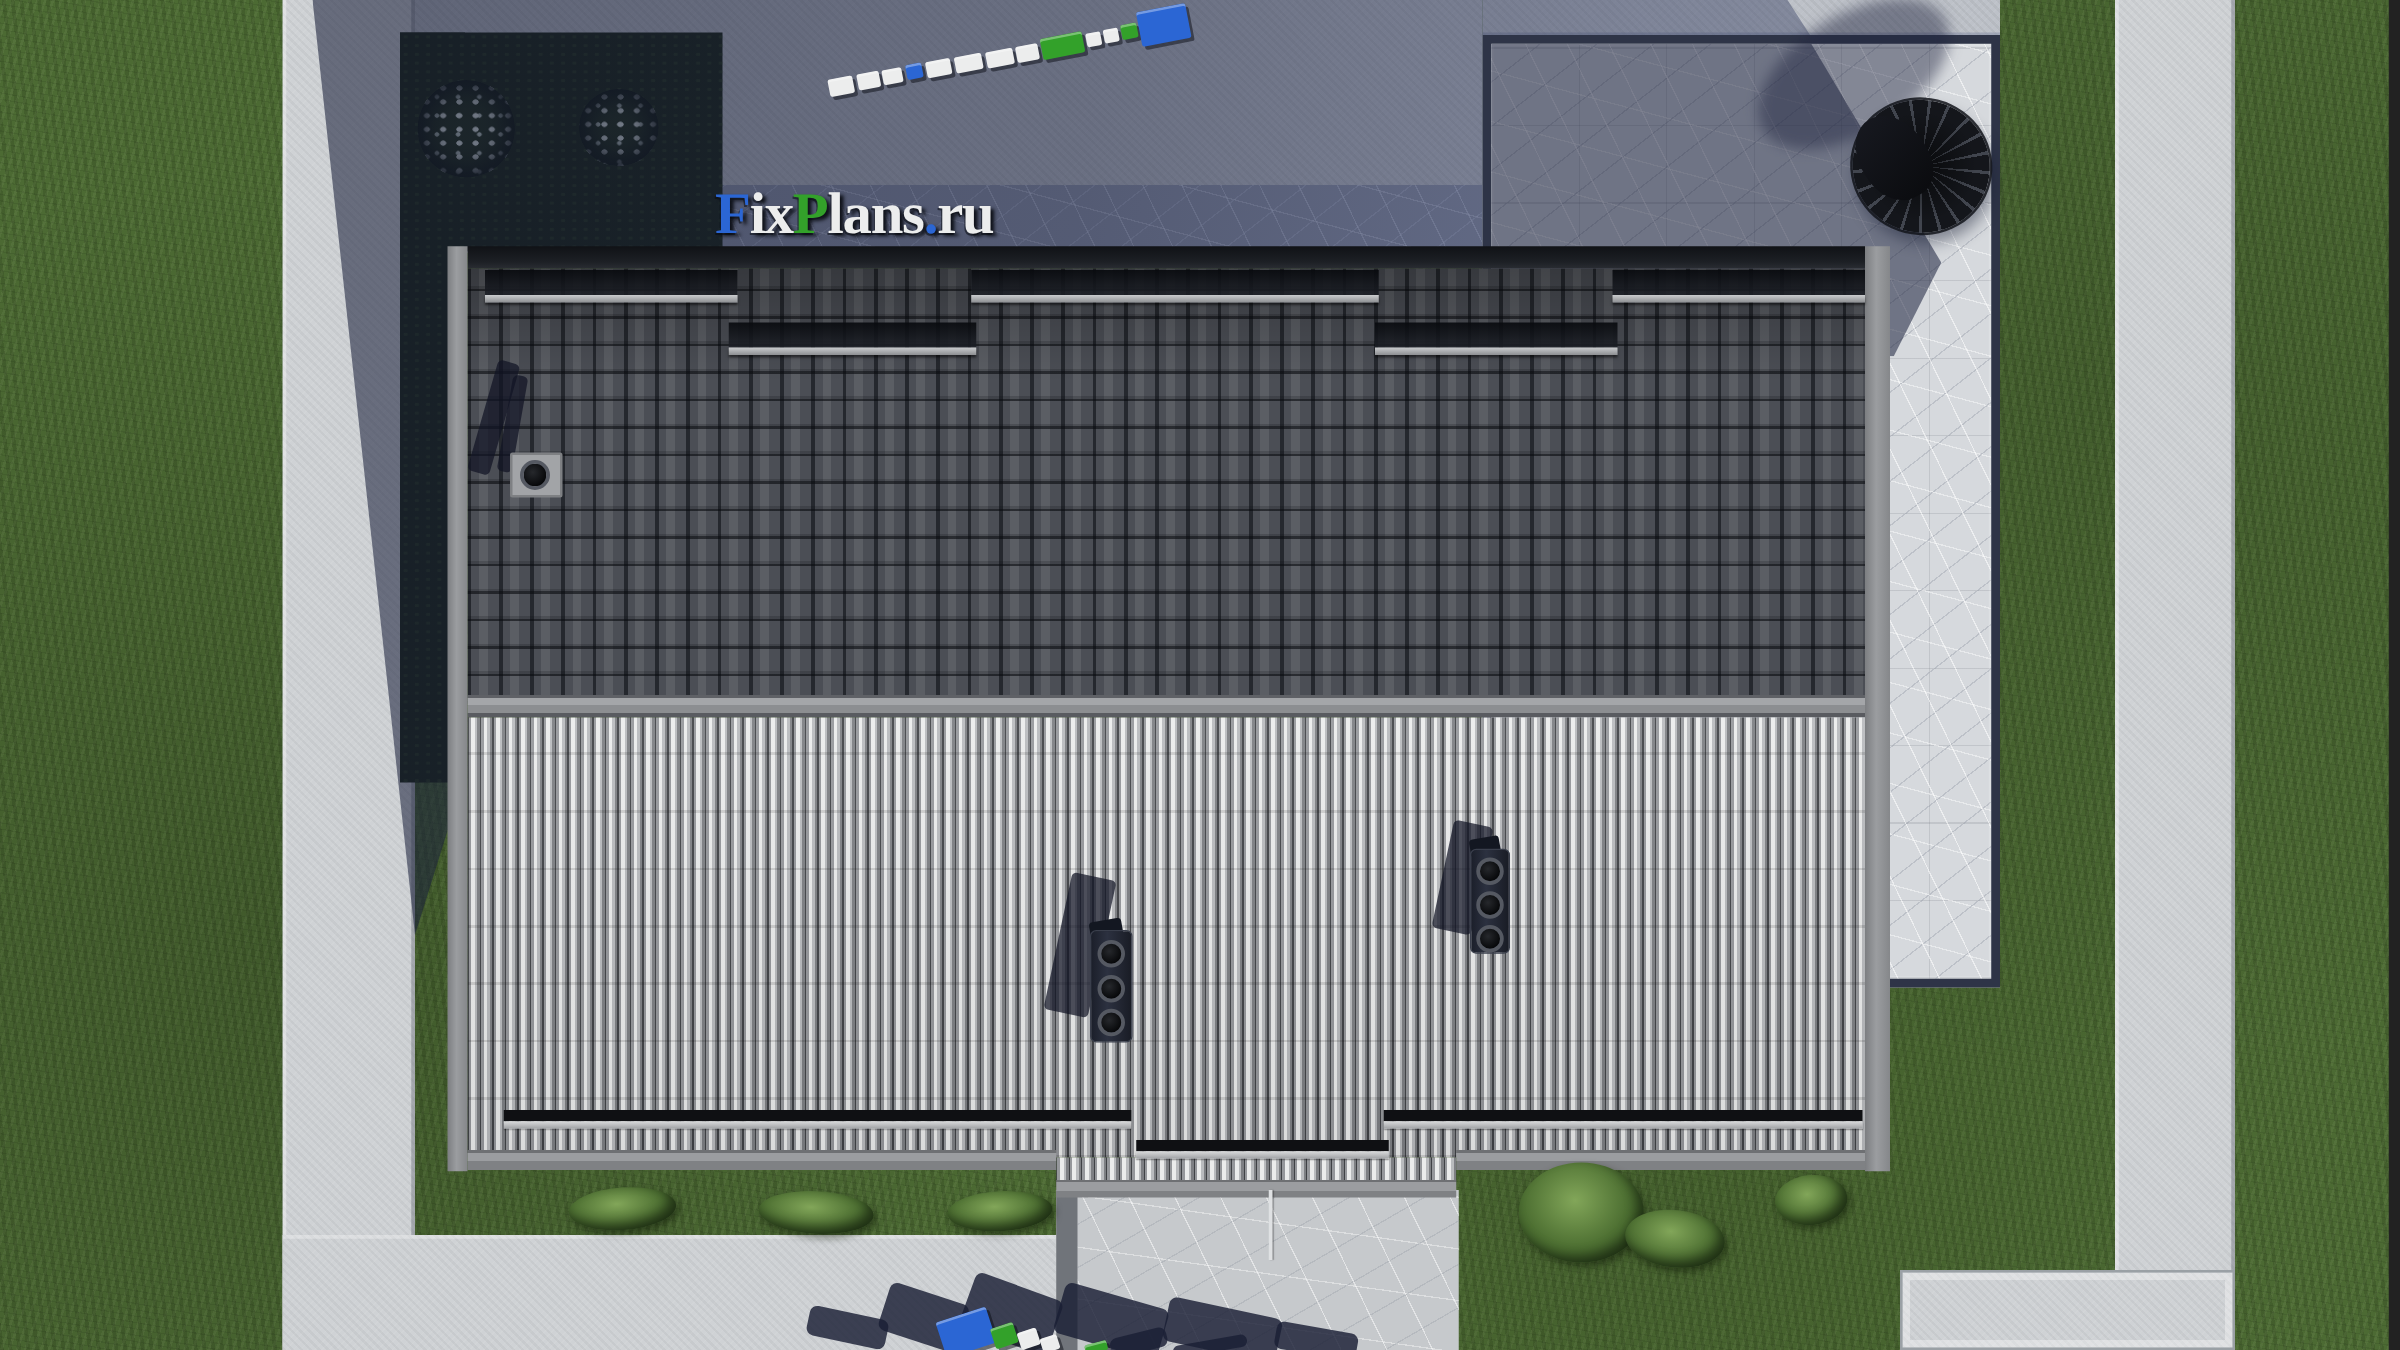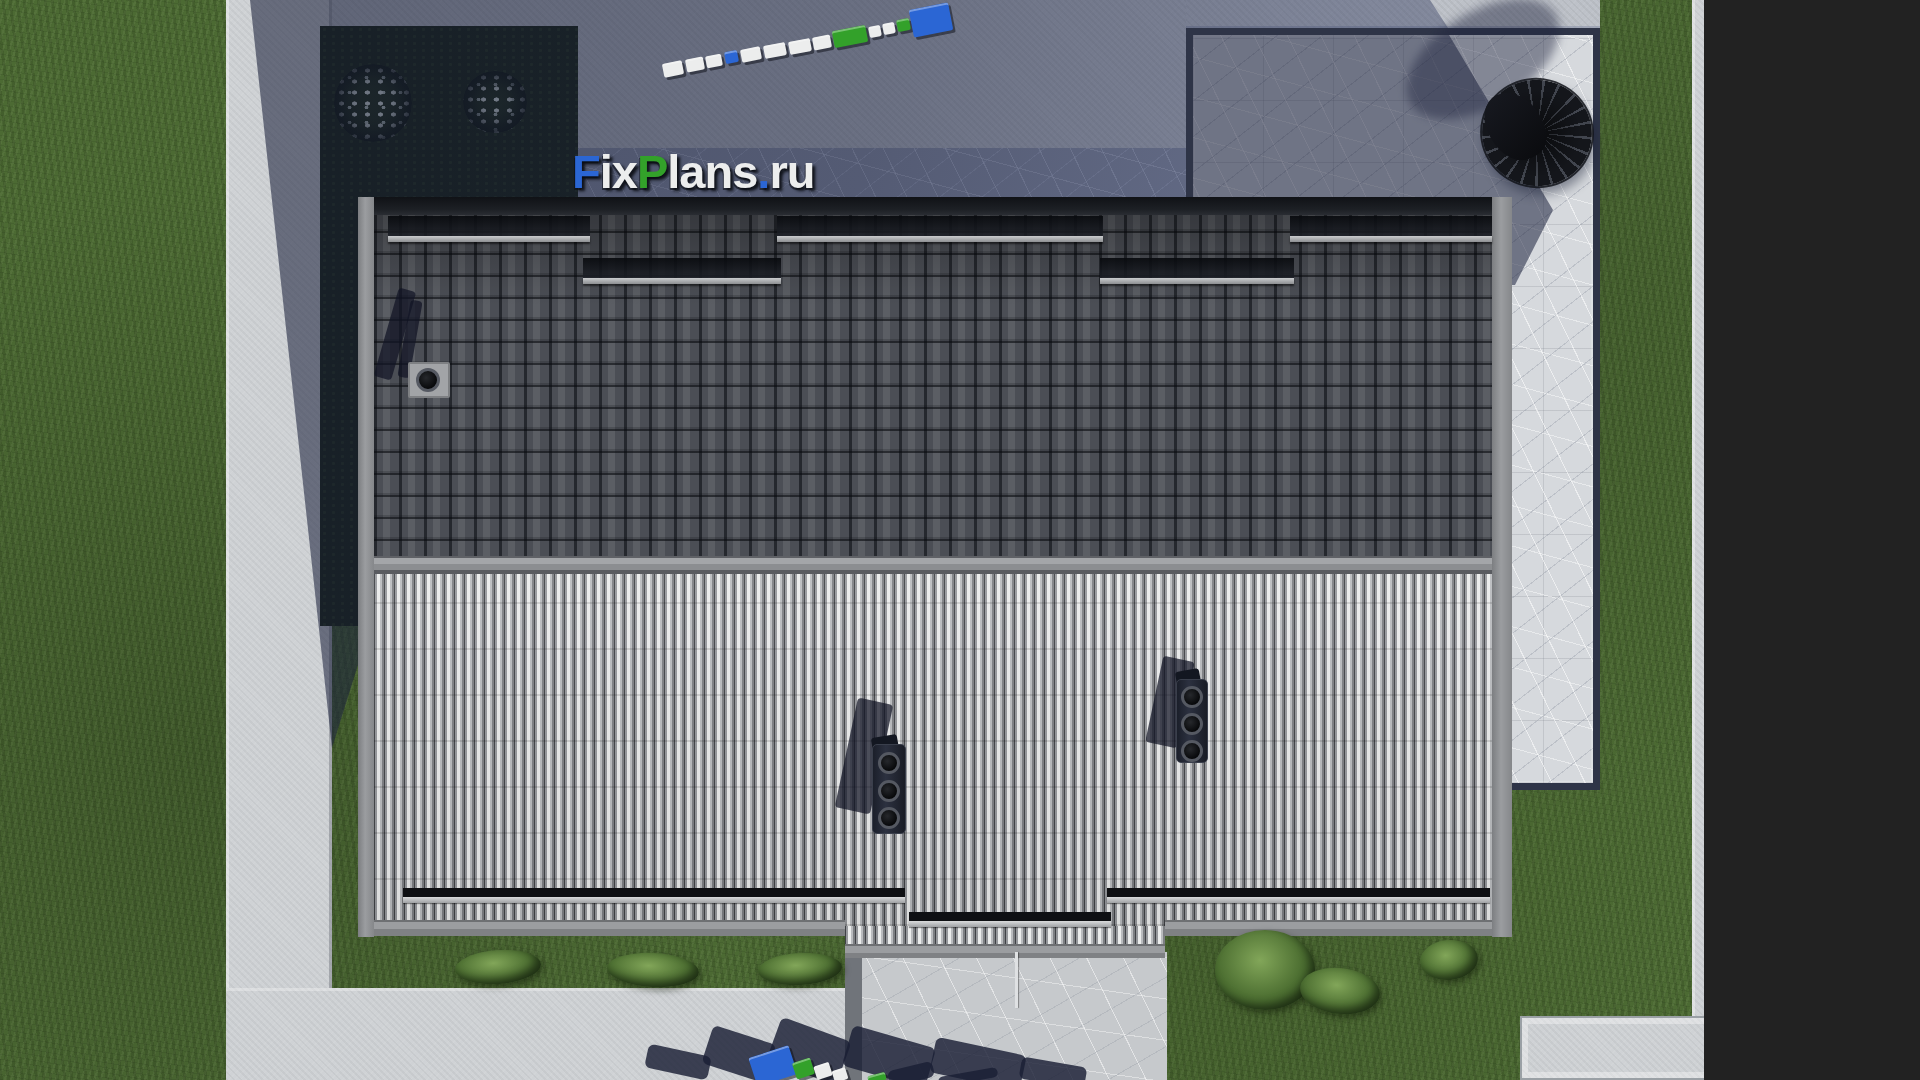--- a/index.html
+++ b/index.html
@@ -1,17 +1,17 @@
 <!DOCTYPE html>
 <html style="--grass: #4c6a33; --bed: #141f0c; --concrete: #bdc1c8; --concreteSun: #cfd2d5; --slab: #d3d6d9; --stoneSun: #d6d9dd; --stoneShade: #8f96aa; --porch: #c6c9cc; --fascia: #8b8d90; --ridge: #97999c; --darkRoof: #4b4e55; --lightRoof: #b9bbbe; --blue: #2b66d4; --green: #33a12a; --white: #eceded; --navy: rgba(26,31,53,0.82); --shadow: rgba(30,36,62,0.45); --umbrella: #14161b;"><head>
 <meta charset="utf-8">
 <style>
   html,body{margin:0;padding:0;background:#222;}
-  .scene{position:relative;width:1704px;height:1080px;overflow:hidden;
-    font-family:Liberation Sans, sans-serif;
+  .scene{position:relative;width:1911px;height:1080px;overflow:hidden;
+    font-family:Liberation Serif, serif;
     background-color:var(--grass,#4c6a33);
     background-image:
       radial-gradient(circle at 12% 70%, rgba(0,0,0,.16), transparent 34%),
       radial-gradient(circle at 88% 30%, rgba(0,0,0,.12), transparent 30%),
       radial-gradient(circle at 70% 85%, rgba(30,45,15,.18), transparent 32%),
       repeating-linear-gradient(83deg, rgba(18,28,8,.15) 0 3px, transparent 3px 7px),
       repeating-linear-gradient(-70deg, rgba(215,230,185,.06) 0 2px, transparent 2px 6px),
       repeating-linear-gradient(10deg, rgba(0,0,0,.08) 0 1px, transparent 1px 5px);}
   .scene *{box-sizing:border-box;}
   .abs{position:absolute;}

